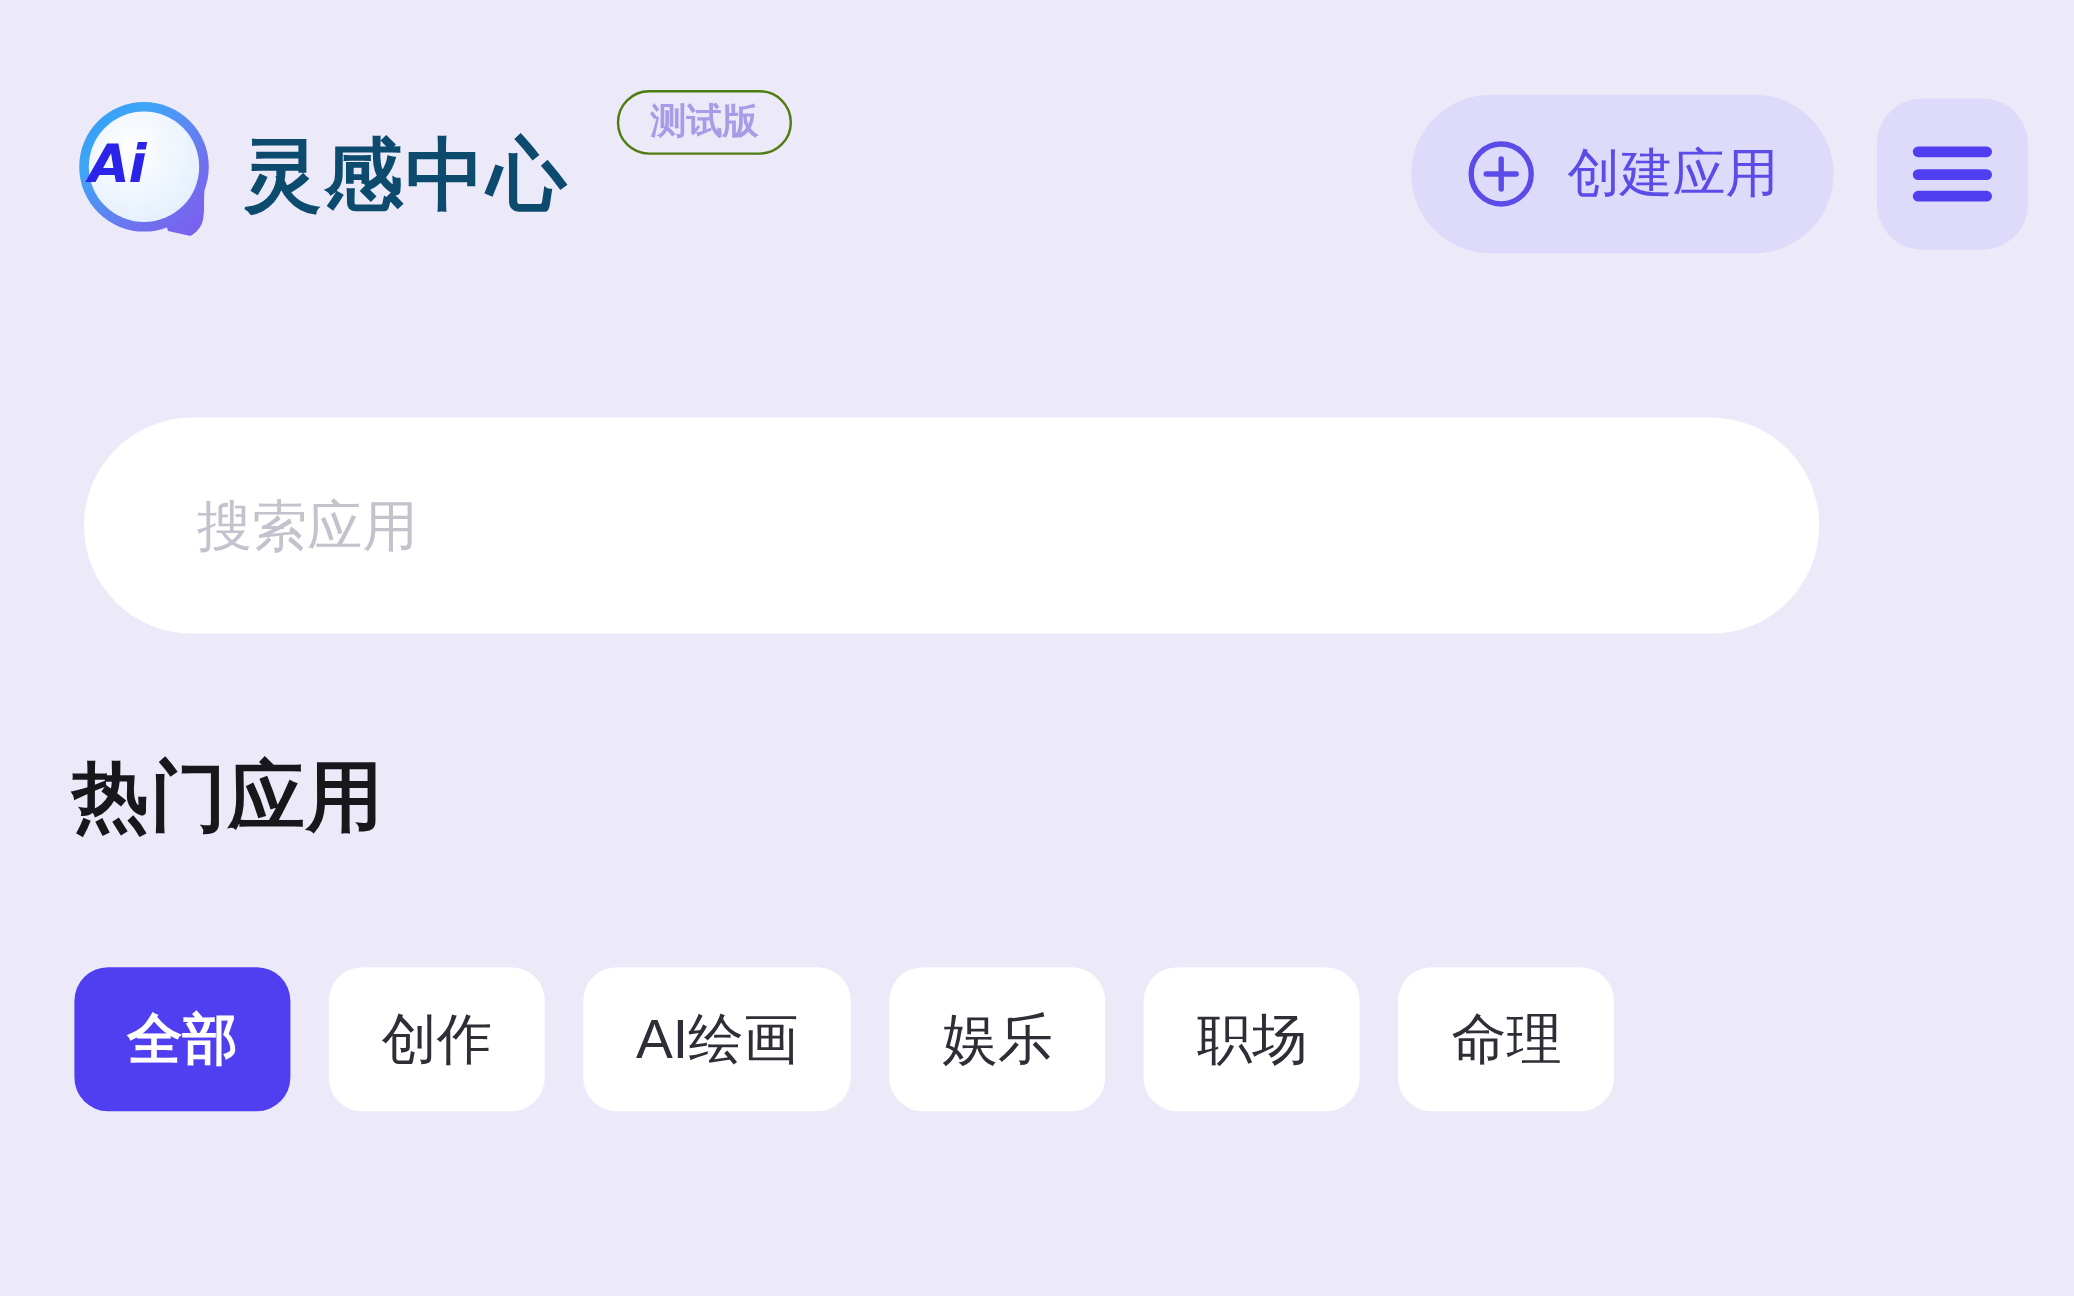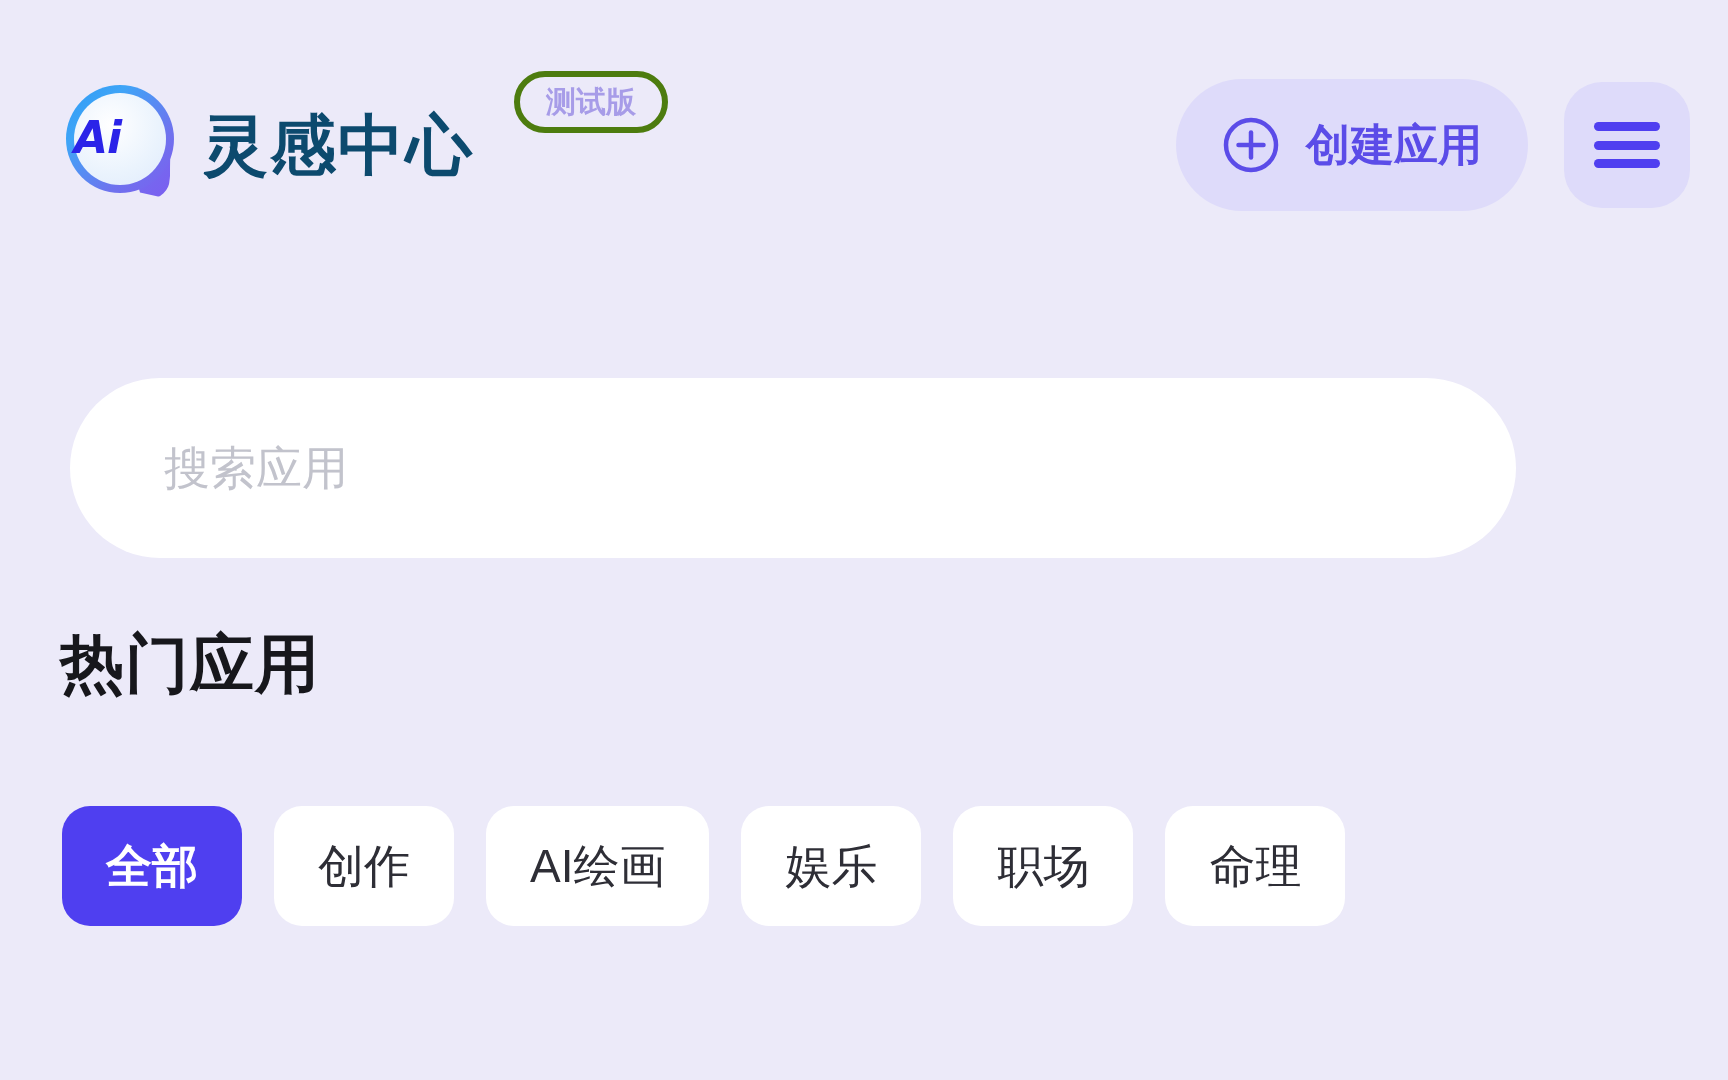--- a/index.html
+++ b/index.html
@@ -97,21 +97,21 @@
     color: #0c4a6e;
     letter-spacing: 2px;
     line-height: 1;
     white-space: nowrap;
   }
 
   .beta-badge {
     margin-left: 18px;
     margin-top: -34px;
     align-self: center;
-    border: 6px solid #4d7c0f;
+    border: 2px solid #4d7c0f;
     border-radius: 999px;
     padding: 10px 26px;
     font-size: 30px;
     font-weight: 700;
     color: #a79ce8;
     line-height: 1;
     background: transparent;
     white-space: nowrap;
     transform: translateY(-26px);
   }
@@ -135,21 +135,21 @@
     cursor: pointer;
   }
   .plus-icon {
     width: 58px;
     height: 58px;
     flex: 0 0 auto;
     display: block;
   }
   .create-label {
     font-size: 44px;
-    font-weight: 700;
+    font-weight: 400;
     color: #5b4ce8;
     white-space: nowrap;
     line-height: 1;
   }
 
   .menu-btn {
     width: 126px;
     height: 126px;
     border-radius: 38px;
     background: #dedbfa;
@@ -187,21 +187,20 @@
     height: 100%;
     box-sizing: border-box;
     background: #ffffff;
     border: none;
     border-radius: 92px;
     padding: 0 94px;
     font-family: "Liberation Sans", "DejaVu Sans", sans-serif;
     font-size: 46px;
     color: #2b2b33;
     outline: none;
-    margin-top: 30px;
   }
   .search-box::placeholder {
     color: #c2c3cc;
   }
 
   
   .section-title {
     position: absolute;
     left: 60px;
     top: 626px;

